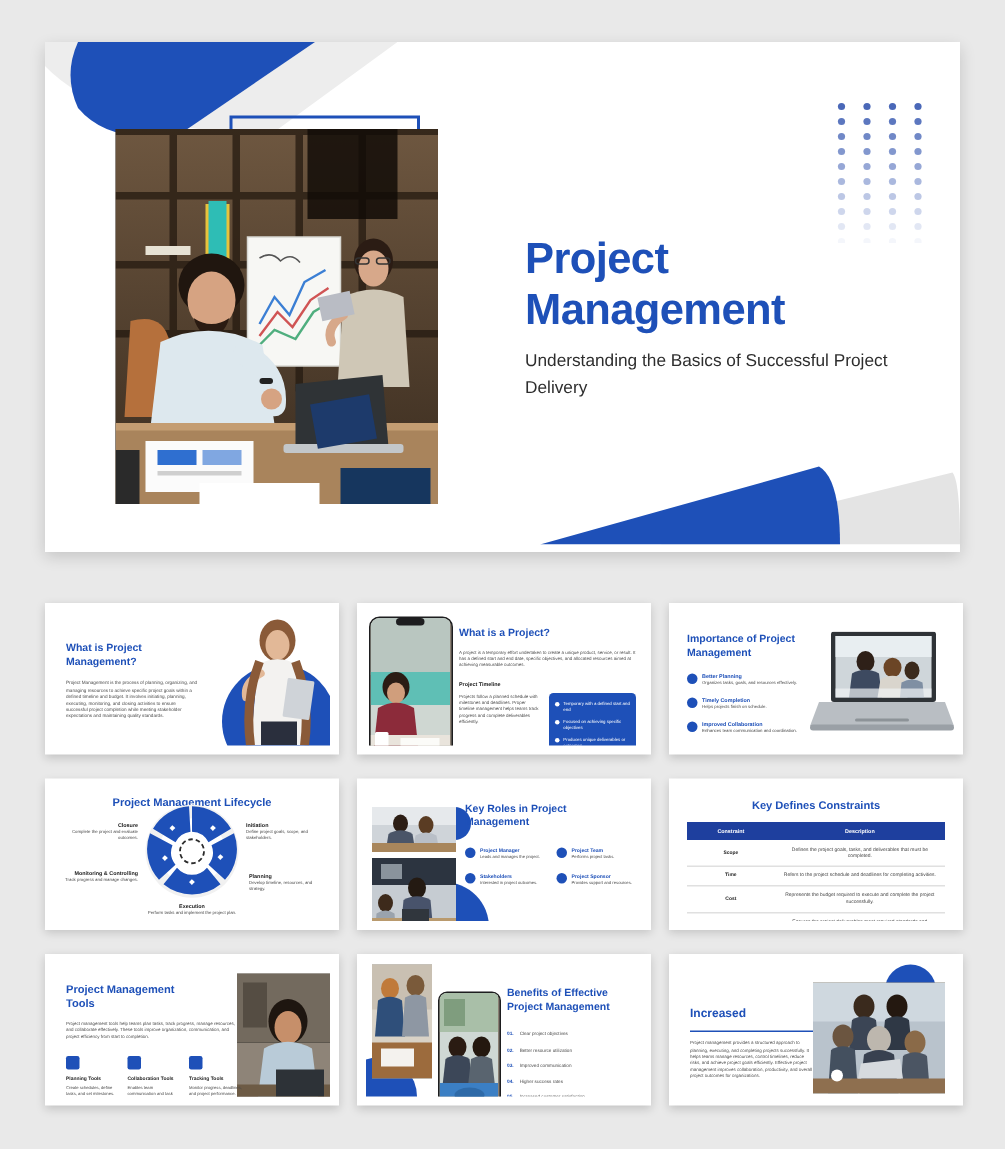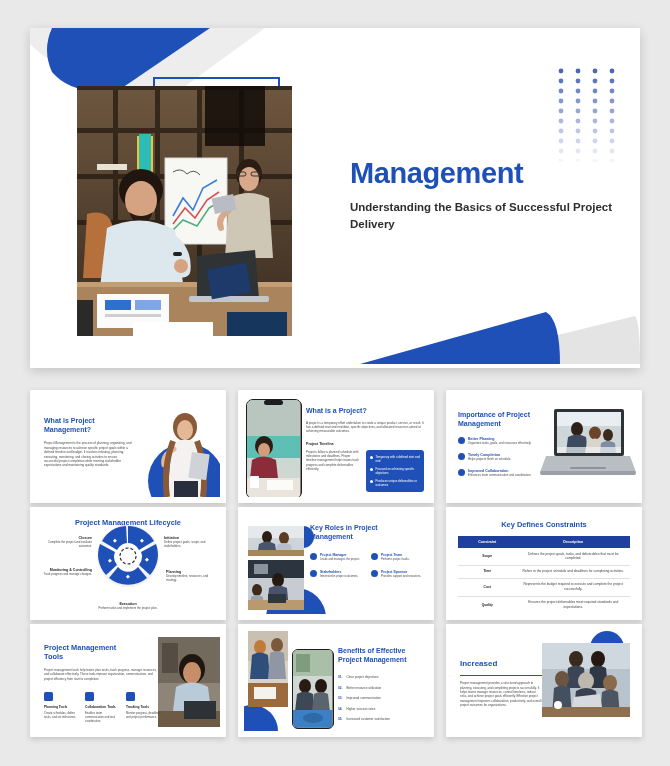--- a/index.html
+++ b/index.html
@@ -45,36 +45,37 @@
   .hero-text { position: absolute; left: 320px; top: 128px; width: 270px; }
   .hero-title {
     color: #1e50b8; font-weight: bold; font-size: 29px;
     line-height: 1.18; letter-spacing: -0.4px;
   }
   .hero-sub {
     color: #1e50b8; font-weight: bold; font-size: 16px;
     margin-top: 12px; letter-spacing: -0.1px;
   }
   .hero-desc {
-    color: #2e2e2e; font-size: 11.5px; line-height: 1.5; margin-top: 9px; font-weight: bold;
+    color: #2e2e2e; font-size: 11.5px; line-height: 1.5; margin-top: 9px;
   }
   .dotgrid { position: absolute; right: 22px; top: 38px; }
 
   
   .grid {
     position: absolute; left: 30px; top: 390px;
     width: 612px;
     display: grid;
     grid-template-columns: repeat(3, 196px);
     grid-template-rows: repeat(3, 113px);
     column-gap: 12px; row-gap: 4px;
   }
   .thumb {
     position: relative; background: #ffffff; overflow: hidden;
     box-shadow: 0 2px 6px rgba(0,0,0,0.17);
+    margin-top: 12px;
   }
   .tinner { position: absolute; inset: 5px 6px 6px 6px; overflow: hidden; }
   .t-title { color: #1e50b8; font-weight: bold; line-height: 1.22; }
   .t-body { color: #4a4a4a; line-height: 1.45; }
   .blue-blob {
     position: absolute; background: #1e50b8; border-radius: 50%;
   }
   .photo { position: absolute; overflow: hidden; background: #8a8074; }
   .chip {
     display: inline-block; width: 7px; height: 7px; border-radius: 50%;
@@ -193,20 +194,21 @@
         <rect x="28" y="214" width="26" height="10" fill="#2f6fd0"></rect>
         <rect x="58" y="214" width="26" height="10" fill="#2f6fd0" opacity="0.6"></rect>
         <rect x="28" y="228" width="56" height="3" fill="#cfcfcf"></rect>
         <rect x="56" y="236" width="80" height="14" fill="#ffffff"></rect>
         <rect x="150" y="226" width="60" height="24" fill="#16365e"></rect>
         <rect x="0" y="214" width="16" height="36" fill="#2a2a2a"></rect>
       </svg>
     </div>
 
     <div class="hero-text">
+      <div class="hero-title">Project</div>
       <div class="hero-title">Management</div>
       <div class="hero-desc">Understanding the Basics of Successful Project Delivery</div>
     </div>
 
     <div class="dotgrid">
       <svg width="62" height="96" viewBox="0 0 62 96" id="dotgrid-svg">
           <circle cx="5" cy="5" r="2.4" fill="#4a68b8" opacity="1.00"></circle>
           <circle cx="22" cy="5" r="2.4" fill="#4a68b8" opacity="1.00"></circle>
           <circle cx="39" cy="5" r="2.4" fill="#4a68b8" opacity="1.00"></circle>
           <circle cx="56" cy="5" r="2.4" fill="#4a68b8" opacity="1.00"></circle>

